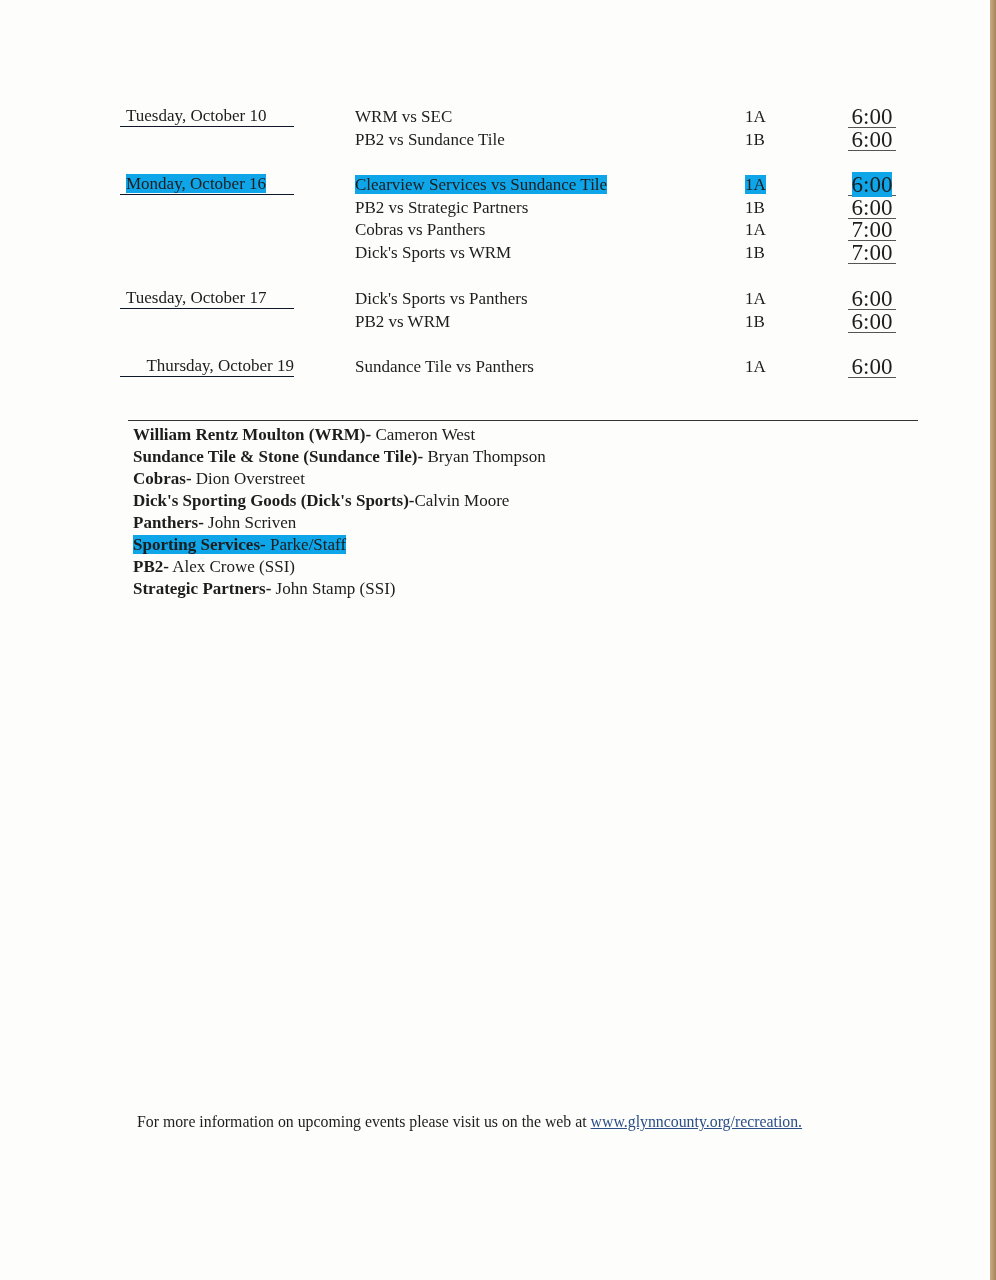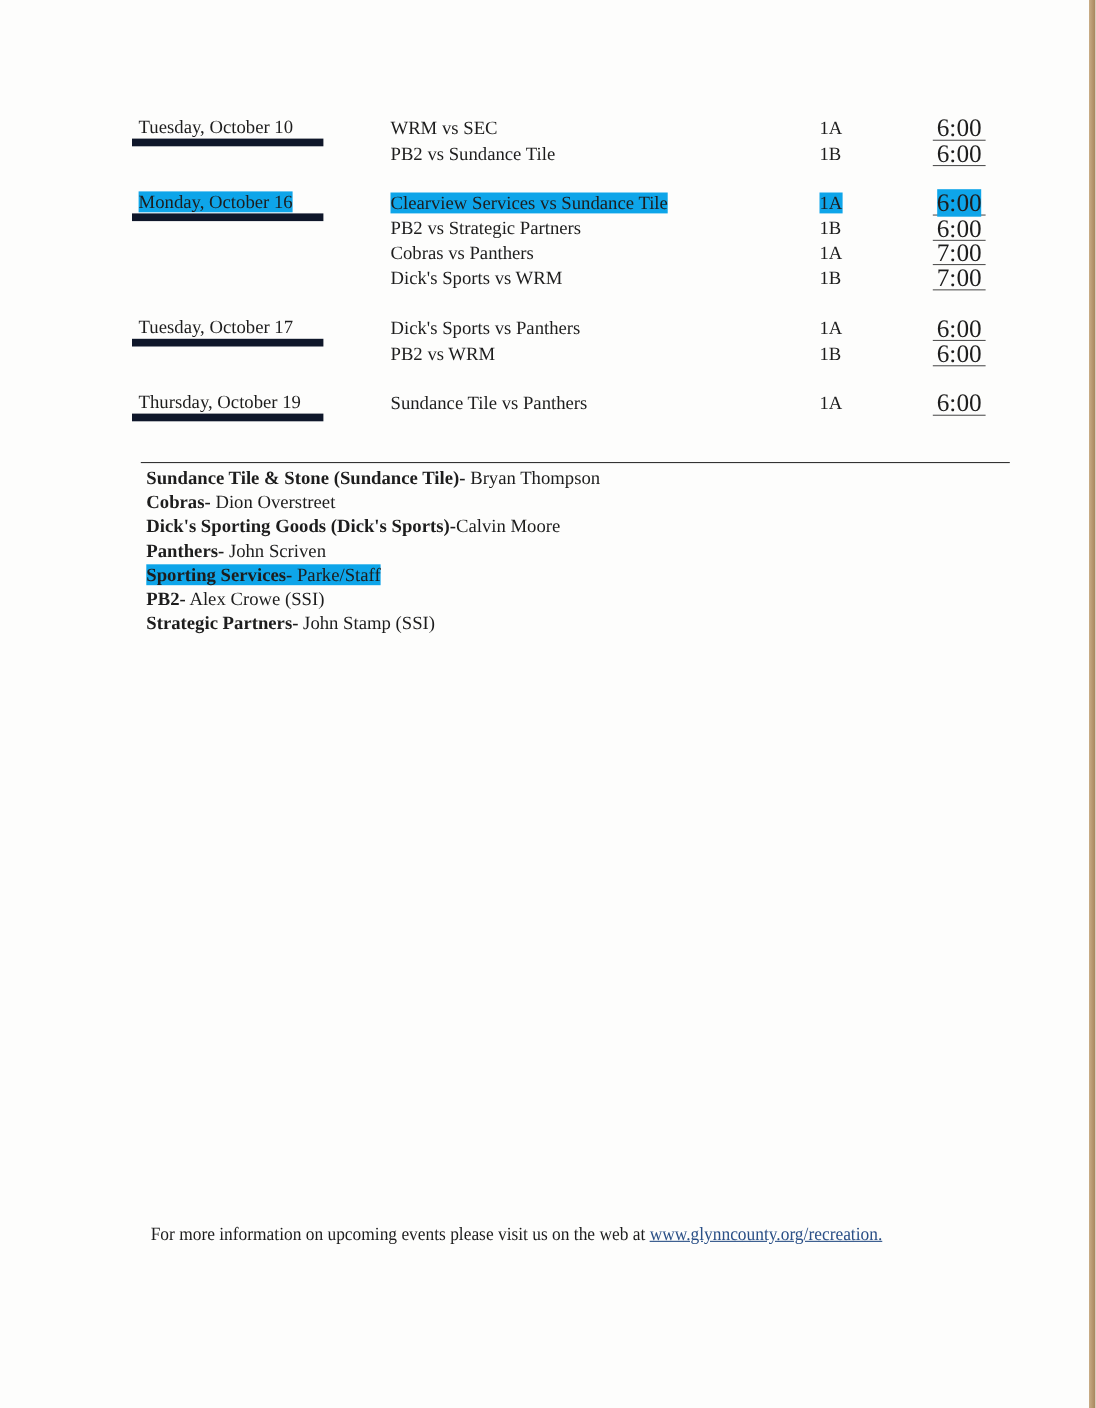--- a/index.html
+++ b/index.html
@@ -13,21 +13,21 @@
     position: absolute; left: 0; top: 0; width: 990px; height: 1280px;
     background: #fdfdfc;
   }
   .edge {
     position: absolute; right: 0; top: 0; width: 6px; height: 1280px;
     background: linear-gradient(to right, #c9ad86, #a5835a);
   }
   .date {
     position: absolute; left: 120px; width: 168px;
     font-size: 17px; line-height: 20px; padding-left: 6px;
-    border-bottom: 7px solid #0f172a;
+    border-bottom: 1px solid #0f172a;
   }
   .game { position: absolute; left: 355px; font-size: 17px; line-height: 22px; text-align: center; }
   .field { position: absolute; left: 745px; font-size: 17px; line-height: 22px; }
   .time {
     position: absolute; left: 848px; width: 48px; font-size: 23px; line-height: 20px;
     text-align: center; border-bottom: 1px solid #555;
   }
   .hl { background: #0ea5e9; }
   .rule {
     position: absolute; left: 128px; top: 420px; width: 790px; height: 0;
@@ -69,29 +69,30 @@
     <div class="game" style="top: 242.1px;"><span>Dick's Sports vs WRM</span></div>
     <div class="field" style="top: 242.1px;"><span>1B</span></div>
     <div class="time" style="top: 243.1px;"><span>7:00</span></div>
     <div class="date" style="top: 288px;"><span>Tuesday, October 17</span></div>
     <div class="game" style="top: 288px;"><span>Dick's Sports vs Panthers</span></div>
     <div class="field" style="top: 288px;"><span>1A</span></div>
     <div class="time" style="top: 289px;"><span>6:00</span></div>
     <div class="game" style="top: 310.7px;"><span>PB2 vs WRM</span></div>
     <div class="field" style="top: 310.7px;"><span>1B</span></div>
     <div class="time" style="top: 311.7px;"><span>6:00</span></div>
-    <div class="date" style="top: 356px;"><span>Thursday, October 19</span></div>
+    <div class="date" style="top: 356px; text-align: right;"><span>Thursday, October 19</span></div>
     <div class="game" style="top: 356px;"><span>Sundance Tile vs Panthers</span></div>
     <div class="field" style="top: 356px;"><span>1A</span></div>
     <div class="time" style="top: 357px;"><span>6:00</span></div>
   </div>
 
 <div class="rule"></div>
 
 <div class="contacts" id="contacts">
+    <div><span><b>William Rentz Moulton (WRM)-</b><span> Cameron West</span></span></div>
     <div><span><b>Sundance Tile &amp; Stone (Sundance Tile)-</b><span> Bryan Thompson</span></span></div>
     <div><span><b>Cobras-</b><span> Dion Overstreet</span></span></div>
     <div><span><b>Dick's Sporting Goods (Dick's Sports)-</b><span>Calvin Moore</span></span></div>
     <div><span><b>Panthers-</b><span> John Scriven</span></span></div>
     <div><span class="hl"><b>Sporting Services-</b><span> Parke/Staff</span></span></div>
     <div><span><b>PB2-</b><span> Alex Crowe (SSI)</span></span></div>
     <div><span><b>Strategic Partners-</b><span> John Stamp (SSI)</span></span></div>
   </div>
 
 <div class="footer">

